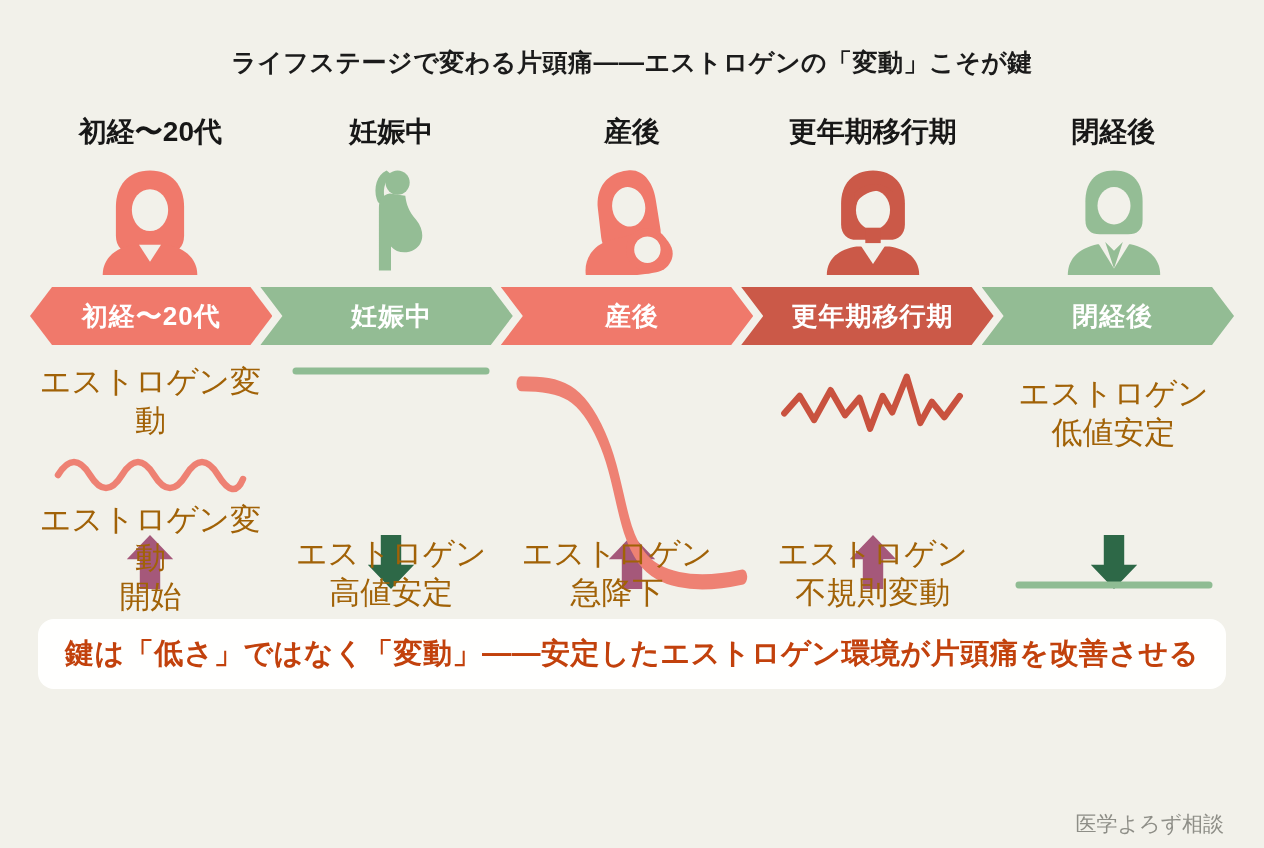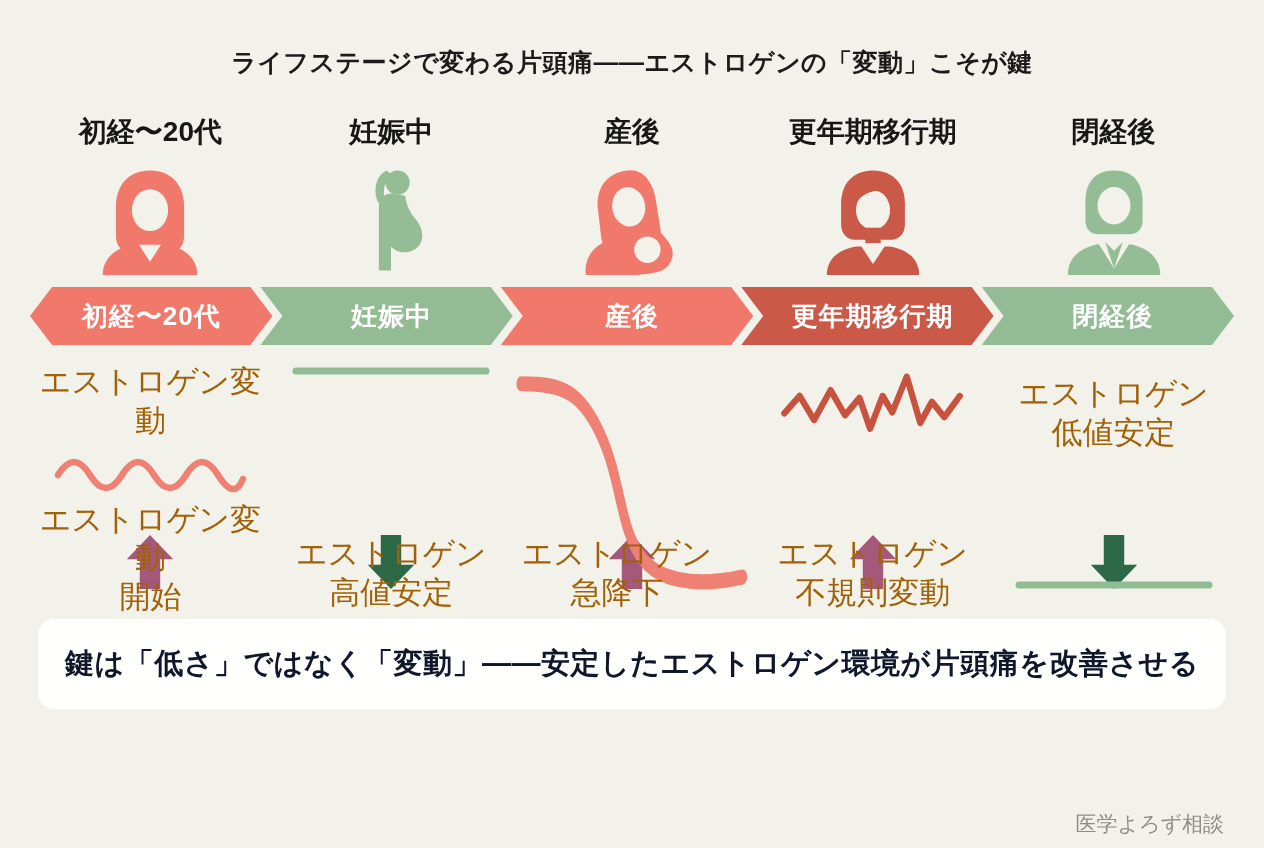--- a/index.html
+++ b/index.html
@@ -54,23 +54,23 @@
   .arrows-row{margin-top:6px;height:62px;}
   .arrow-cell{display:flex;align-items:center;justify-content:center;}
   .arrow-cell svg{width:52px;height:58px;}
 
   .outcomes-row{margin-top:6px;}
   .outcome{
     text-align:center;font-size:27px;font-weight:800;line-height:1.3;white-space:pre-line;
   }
 
   .key-banner{
-    margin:26px 38px 0;height:90px;background:#fffffe;border-radius:16px;
+    margin:26px 38px 0;height:70px;background:#fffffe;border-radius:16px;
     display:flex;align-items:center;justify-content:center;
-    font-size:29px;font-weight:800;color:#0f172a;letter-spacing:.5px;
+    font-size:29px;font-weight:800;color:#c2410c;letter-spacing:.5px;
   }
 
   .credit{
     position:absolute;right:40px;bottom:10px;font-size:21px;color:#8e8e87;
   }
 </style>
 </head>
 <body>
 
 <div class="canvas">

